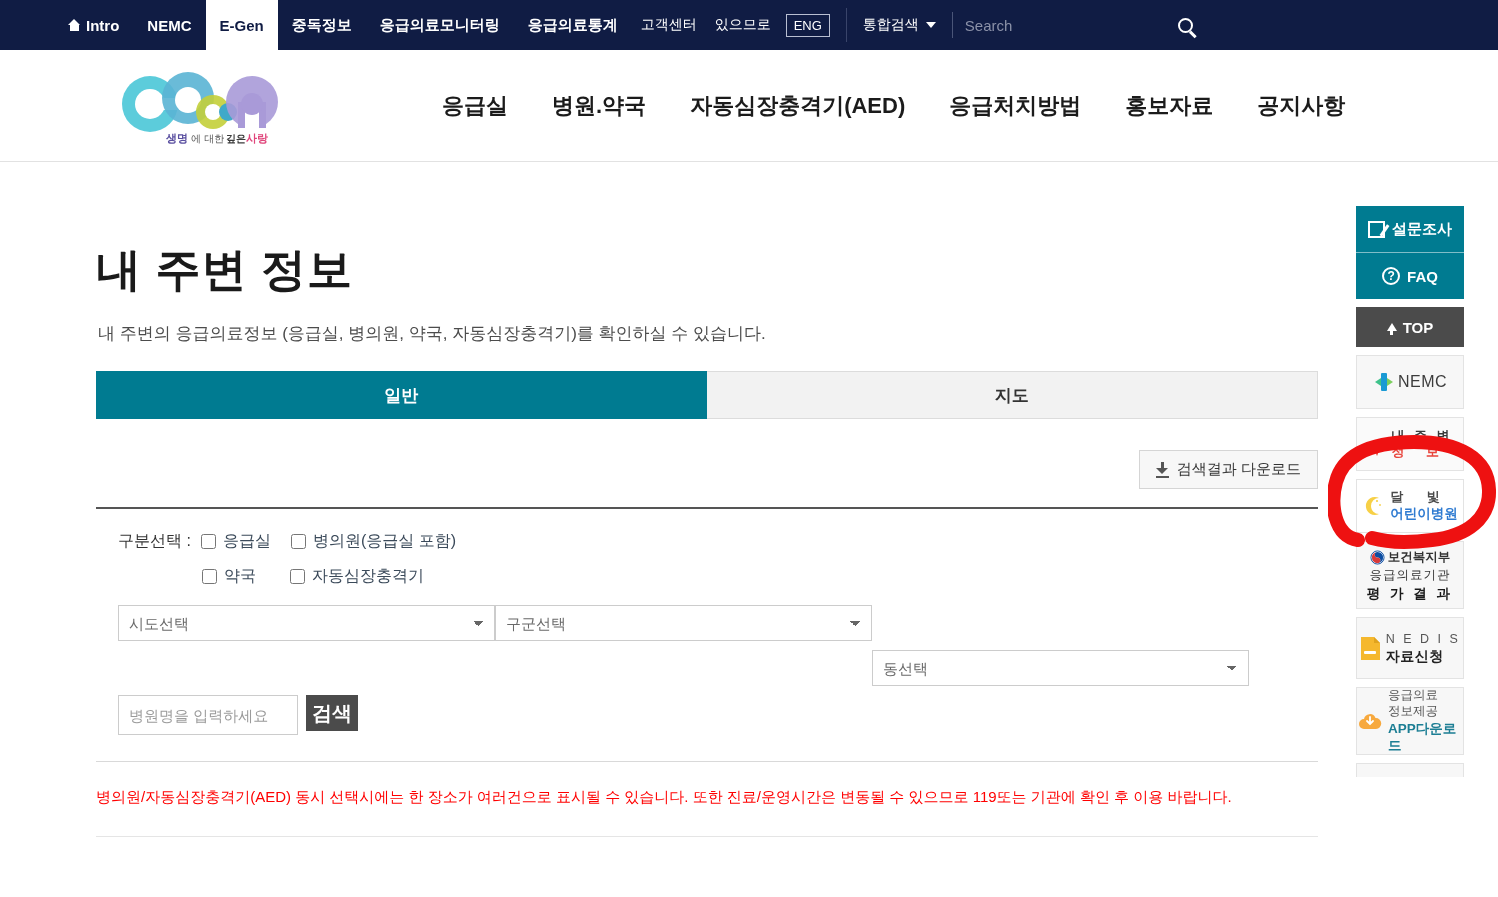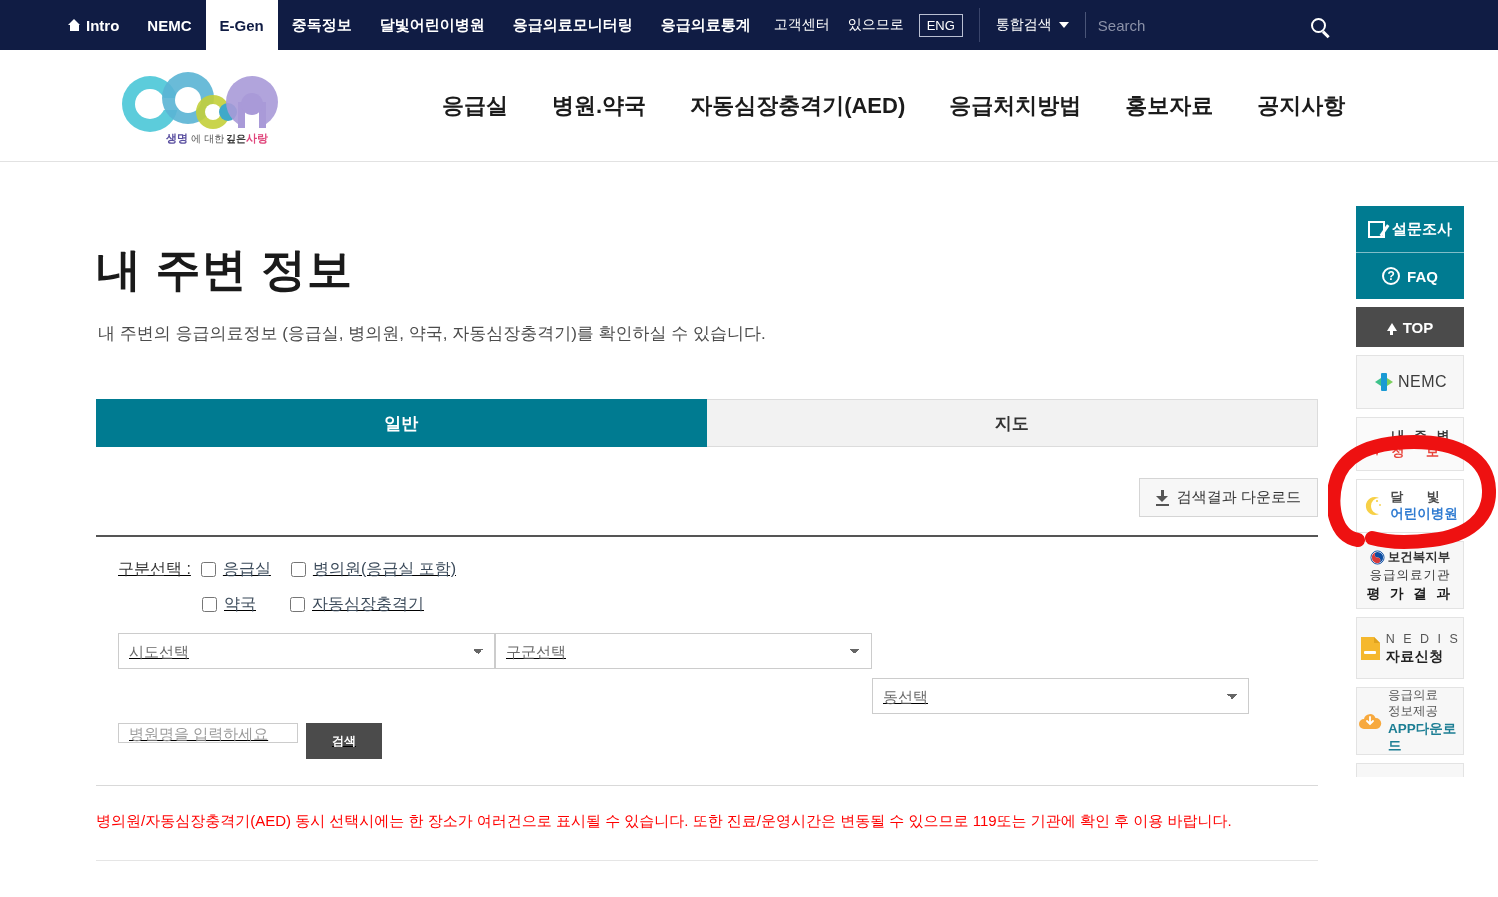--- a/index.html
+++ b/index.html
@@ -180,21 +180,21 @@
   }
   .page-sub {
     font-size: 17px;
     color: #4c4c4c;
     margin: 22px 0 0 2px;
   }
 
   
   .tabs {
     display: flex;
-    margin-top: 54px;
+    margin-top: 26px;
   }
   .tab {
     height: 48px;
     flex: 1;
     display: flex; align-items: center; justify-content: center;
     font-size: 17px;
     font-weight: bold;
     cursor: pointer;
   }
   .tab.active {
@@ -244,21 +244,20 @@
     position: absolute; left: 0; bottom: -1px;
     width: 13px; height: 2px; background: #555;
   }
 
   
   .form-panel {
     border-top: 2px solid #555555;
     border-bottom: 1px solid #d9d9d9;
     padding: 22px 22px 26px 22px;
     margin-top: 18px;
-    text-decoration: underline;
   }
   .cb-row {
     display: flex; align-items: center;
     font-size: 16px;
     color: #3b4a5a;
     margin-bottom: 14px;
   }
   .cb-label-head {
     color: #333333;
     margin-right: 10px;
@@ -305,35 +304,35 @@
   }
   .sel.s1 { width: 377px; }
   .sel.s2 { width: 377px; }
   .sel.s3 { width: 377px; margin-top: 45px; }
 
   .input-row {
     display: flex; gap: 8px;
     margin-top: 9px;
   }
   .txt-input {
-    width: 180px; height: 20px;
+    width: 180px; height: 40px;
     border: 1px solid #cccccc;
     font-size: 15px;
     font-family: inherit;
     padding: 0 10px;
     color: #333;
     outline: none;
   }
   .txt-input::placeholder { color: #9b9b9b; }
   .search-btn {
-    width: 76px; height: 36px;
+    width: 52px; height: 36px;
     background: #4b4b4b;
     color: #ffffff;
     border: none;
-    font-size: 12px;
+    font-size: 20px;
     font-weight: bold;
     font-family: inherit;
     cursor: pointer;
   }
 
   .warn {
     color: #ff0000;
     font-size: 15px;
     line-height: 1.7;
     margin-top: 22px;
@@ -539,23 +538,20 @@
       <span>Intro</span>
     </div>
     <div class="tn-item">
       <span>NEMC</span>
     </div>
     <div class="tn-item active">
       <span>E-Gen</span>
     </div>
     <div class="tn-item">
       <span>중독정보</span>
-    </div>
-    <div class="tn-item">
-      <span>달빛어린이병원</span>
     </div>
     <div class="tn-item">
       <span>응급의료모니터링</span>
     </div>
     <div class="tn-item">
       <span>응급의료통계</span>
     </div>
     <div class="tn-sub">
       <span>고객센터</span>
     </div>

